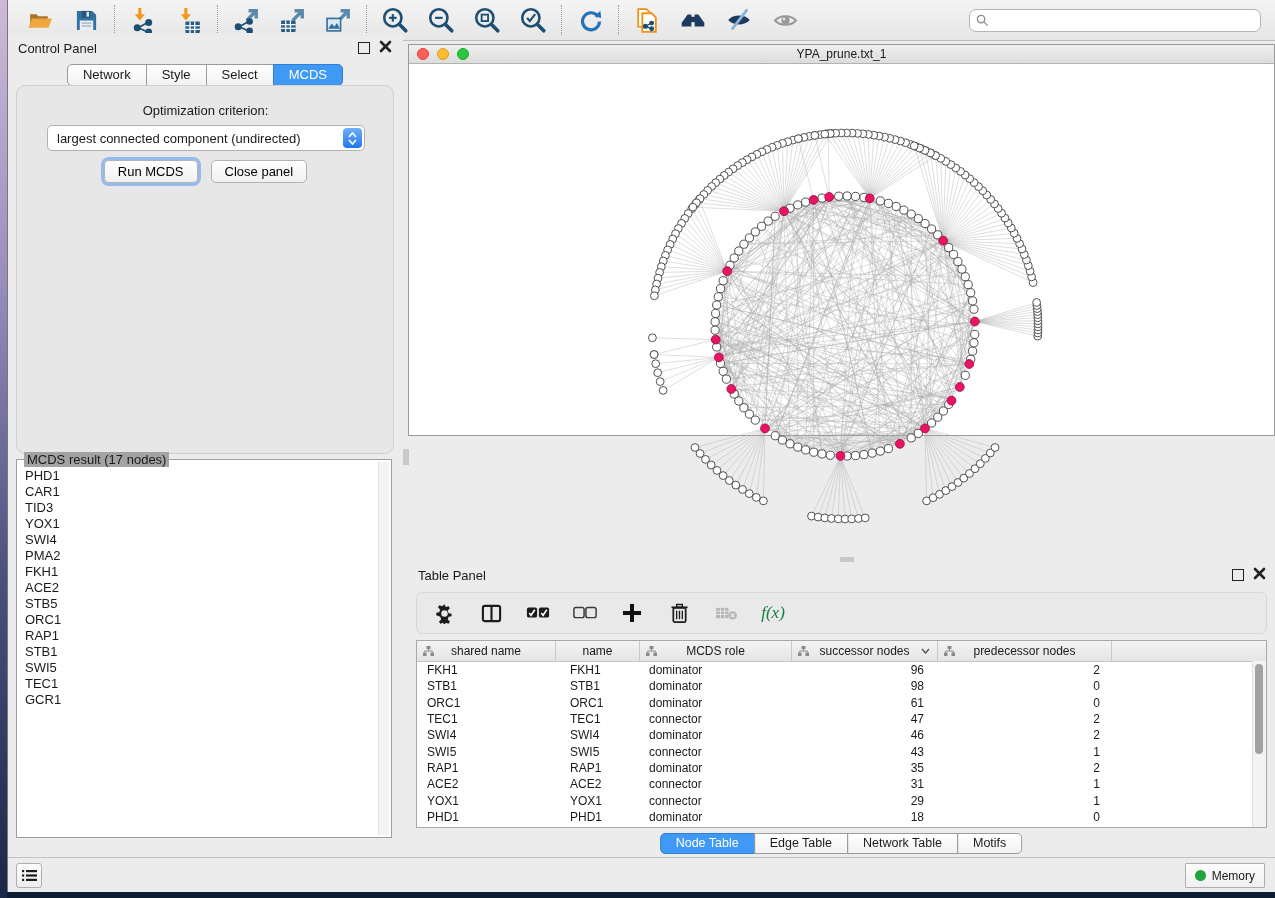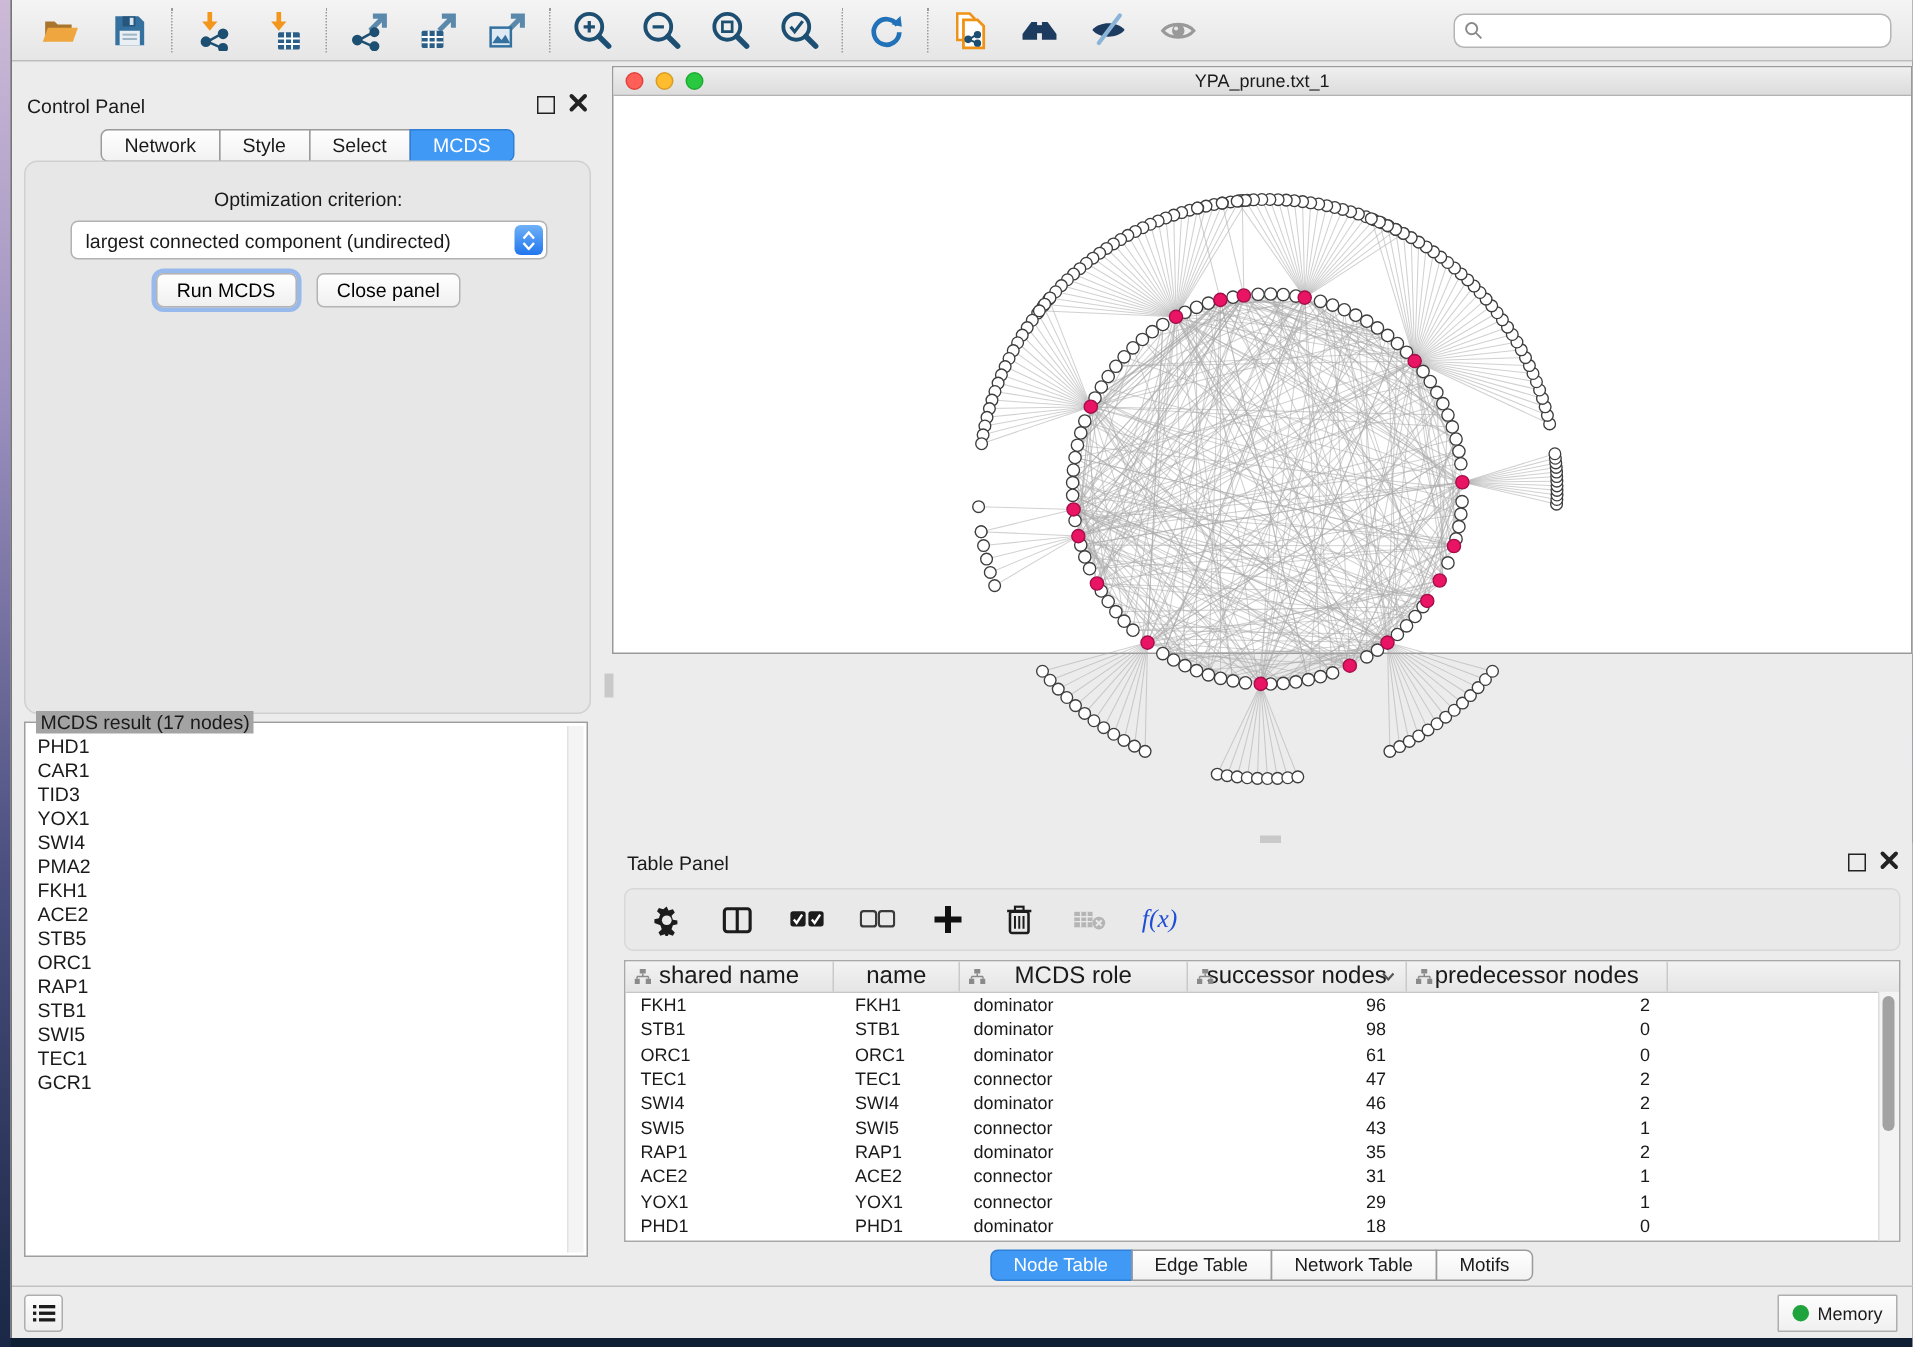--- a/index.html
+++ b/index.html
@@ -16,21 +16,21 @@
        background:linear-gradient(#f4f4f4,#e6e6e6);border-bottom:1px solid #bdbdbd;
        display:flex;align-items:center;padding:0 4px;box-sizing:border-box}
   .tb-group{display:flex;align-items:center;gap:16px;padding:0 13px}
   .tb-sep{width:0;height:30px;border-left:1px dotted #9a9a9a}
   .tb-btn{width:30px;height:30px;display:flex;align-items:center;justify-content:center;cursor:pointer}
   .search{margin-left:auto;margin-right:10px;width:278px;height:21px;border:1px solid #b5b5b5;
        border-radius:7px;background:#fff;display:flex;align-items:center;padding:0 6px;gap:4px}
   .search input{border:none;outline:none;flex:1;font-size:12px;background:transparent}
 
   
-  .control-panel{position:absolute;top:55px;left:0;width:395px;bottom:34px;background:#ececec}
+  .control-panel{position:absolute;top:33px;left:0;width:395px;bottom:34px;background:#ececec}
   .panel-title{position:absolute;top:8px;left:10px;font-size:13px}
   .win-float{position:absolute;top:9px;width:10px;height:10px;border:1.6px solid #222}
   .win-close{position:absolute;top:7px;width:13px;height:13px}
   .win-close svg{display:block}
   .cp-tabs{position:absolute;top:31px;left:0;right:0;display:flex;justify-content:center}
   .tab{height:20px;line-height:20px;padding:0 15px;font-size:13px;border:1px solid #9b9b9b;
        margin-left:-1px;background:linear-gradient(#ffffff,#f2f2f2);cursor:pointer}
   .tab:first-child{border-radius:5px 0 0 5px}
   .tab:last-child{border-radius:0 5px 5px 0}
   .tab.active{background:#3f99f5;border-color:#2f7fd6;color:#fff}
@@ -63,26 +63,26 @@
   .lights{position:absolute;left:8px;top:3px;display:flex;gap:8px}
   .light{width:12px;height:12px;border-radius:50%}
   .net-canvas{display:block;width:867px;height:494px}
 
   
   .table-panel{position:absolute;left:0;right:0;top:521px;bottom:0;background:#ececec}
   .tp-toolbar{position:absolute;top:30px;left:8px;right:8px;height:42px;background:#e9e9e9;
        border:1px solid #d8d8d8;border-radius:6px;display:flex;align-items:center;gap:23px;padding:0 15px;box-sizing:border-box}
   .tp-tool{display:flex;align-items:center;justify-content:center;width:24px;height:24px;cursor:pointer}
   .tp-tool.disabled{cursor:default}
-  .fx{font-family:"Liberation Serif",serif;font-style:italic;font-size:17px;color:#1d4ed8}
+  .fx{font-family:"Liberation Serif",serif;font-style:italic;font-size:17px;color:#15803d}
   .tp-table{position:absolute;top:78px;left:8px;right:8px;height:188px;background:#fff;
        border:1px solid #a8a8a8;box-sizing:border-box;overflow:hidden}
   .tp-header{height:20px;display:flex;background:linear-gradient(#f3f3f3,#e5e5e5);border-bottom:1px solid #c6c6c6}
   .th{position:relative;border-right:1px solid #c9c9c9;display:flex;align-items:center;
-      justify-content:center;font-size:16px;box-sizing:border-box}
+      justify-content:center;font-size:12px;box-sizing:border-box}
   .th .tree{position:absolute;left:6px;top:5px}
   .th.filler{flex:1;border-right:none}
   .sort{position:absolute;right:7px;top:7px}
   .col0{width:139px}.col1{width:84px}.col2{width:152px}.col3{width:146px}.col4{width:174px}
   .tr{display:flex;height:16.3px;align-items:center}
   .td{font-size:12px;box-sizing:border-box;white-space:nowrap}
   .td.c0{padding-left:10px}.td.c1{padding-left:14px}.td.c2{padding-left:9px}
   .td.num{text-align:right}.td.c3{padding-right:14px}.td.c4{padding-right:12px}
   .tbl-scroll{position:absolute;top:20px;right:0;bottom:0;width:13px;background:#f3f3f3;border-left:1px solid #ddd}
   .tbl-thumb{position:absolute;top:3px;left:2px;width:8px;height:90px;background:#a2a2a2;border-radius:4px}

